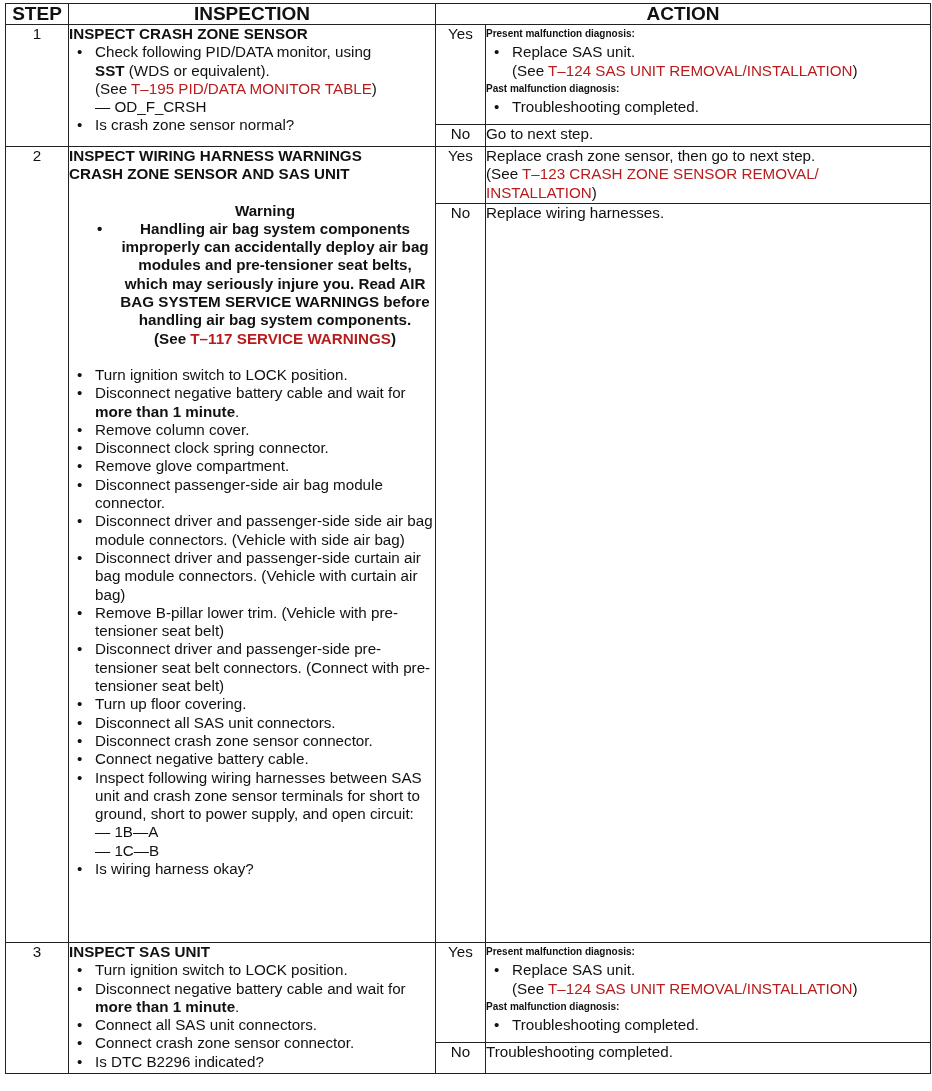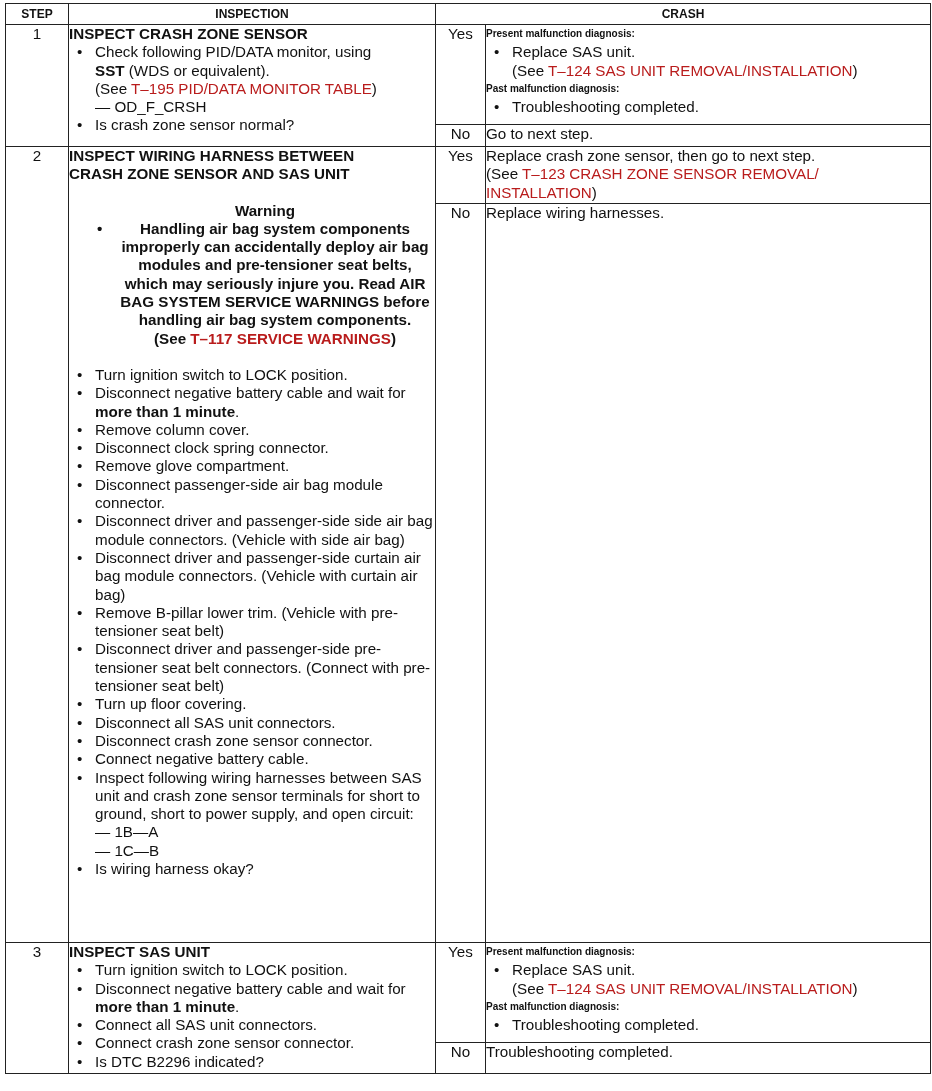--- a/index.html
+++ b/index.html
@@ -1,20 +1,20 @@
 <!DOCTYPE html>
 <html><head>
 <meta charset="utf-8">
 <style>
   html, body { margin:0; padding:0; background:#ffffff; }
   body { width:932px; height:1091px; overflow:hidden; font-family:"Liberation Sans", sans-serif; font-size:15.2px; color:#111; }
   .page { position:relative; width:932px; height:1091px; }
   table.diag { position:absolute; left:5px; top:3px; width:925px; border-collapse:collapse; table-layout:fixed; }
   table.diag td, table.diag th { border:1.5px solid #222; vertical-align:top; padding:0; }
-  th { font-weight:bold; font-size:12px; text-align:center; height:20px; line-height:20px; }
+  th { font-weight:bold; font-size:19px; text-align:center; height:20px; line-height:20px; }
   td.step { text-align:center; padding-top:2px; line-height:18px; }
   td.insp { padding:2px 4px 0 5px; line-height:18.3px; }
   td.yn { text-align:center; line-height:18px; padding-top:2px; }
   td.act { padding:2px 4px 0 5px; line-height:18.3px; }
   .title { font-weight:bold; }
   .bold { font-weight:bold; }
   .link { color:#b91c1c; }
   ul { margin:0; padding:0; list-style:none; }
   li { position:relative; padding-left:26px; }
   li::before { content:"•"; position:absolute; left:8px; top:0; }
@@ -32,21 +32,21 @@
   <colgroup>
     <col style="width:63px">
     <col style="width:367px">
     <col style="width:50px">
     <col style="width:445px">
   </colgroup>
   <tbody>
         <tr>
     <th>STEP</th>
     <th>INSPECTION</th>
-    <th colspan="2">CRASH</th>
+    <th colspan="2">ACTION</th>
   </tr>
 
   <tr>
     <td class="step" rowspan="2">1</td>
     <td class="insp" rowspan="2" style="height:121px">
       <div class="title">INSPECT CRASH ZONE SENSOR</div>
       <ul>
         <li>
           <span>Check following PID/DATA monitor, using</span><br>
           <span class="bold">SST</span><span> (WDS or equivalent).</span><br>
@@ -72,21 +72,21 @@
     </td>
   </tr>
   <tr>
     <td class="yn">No</td>
     <td class="act">Go to next step.</td>
   </tr>
 
   <tr>
     <td class="step" rowspan="2">2</td>
     <td class="insp" rowspan="2" style="height:795px">
-      <div class="title">INSPECT WIRING HARNESS BETWEEN</div>
+      <div class="title">INSPECT WIRING HARNESS WARNINGS</div>
       <div class="title">CRASH ZONE SENSOR AND SAS UNIT</div>
       <div class="warn-block">
         <div>Warning</div>
         <ul>
           <li>
             <span>Handling air bag system components improperly can accidentally deploy air bag modules and pre-tensioner seat belts, which may seriously injure you. Read AIR BAG SYSTEM SERVICE WARNINGS before handling air bag system components.</span><br>
             <span>(See </span><span class="link">T–117 SERVICE WARNINGS</span><span>)</span>
           </li>
         </ul>
       </div>

